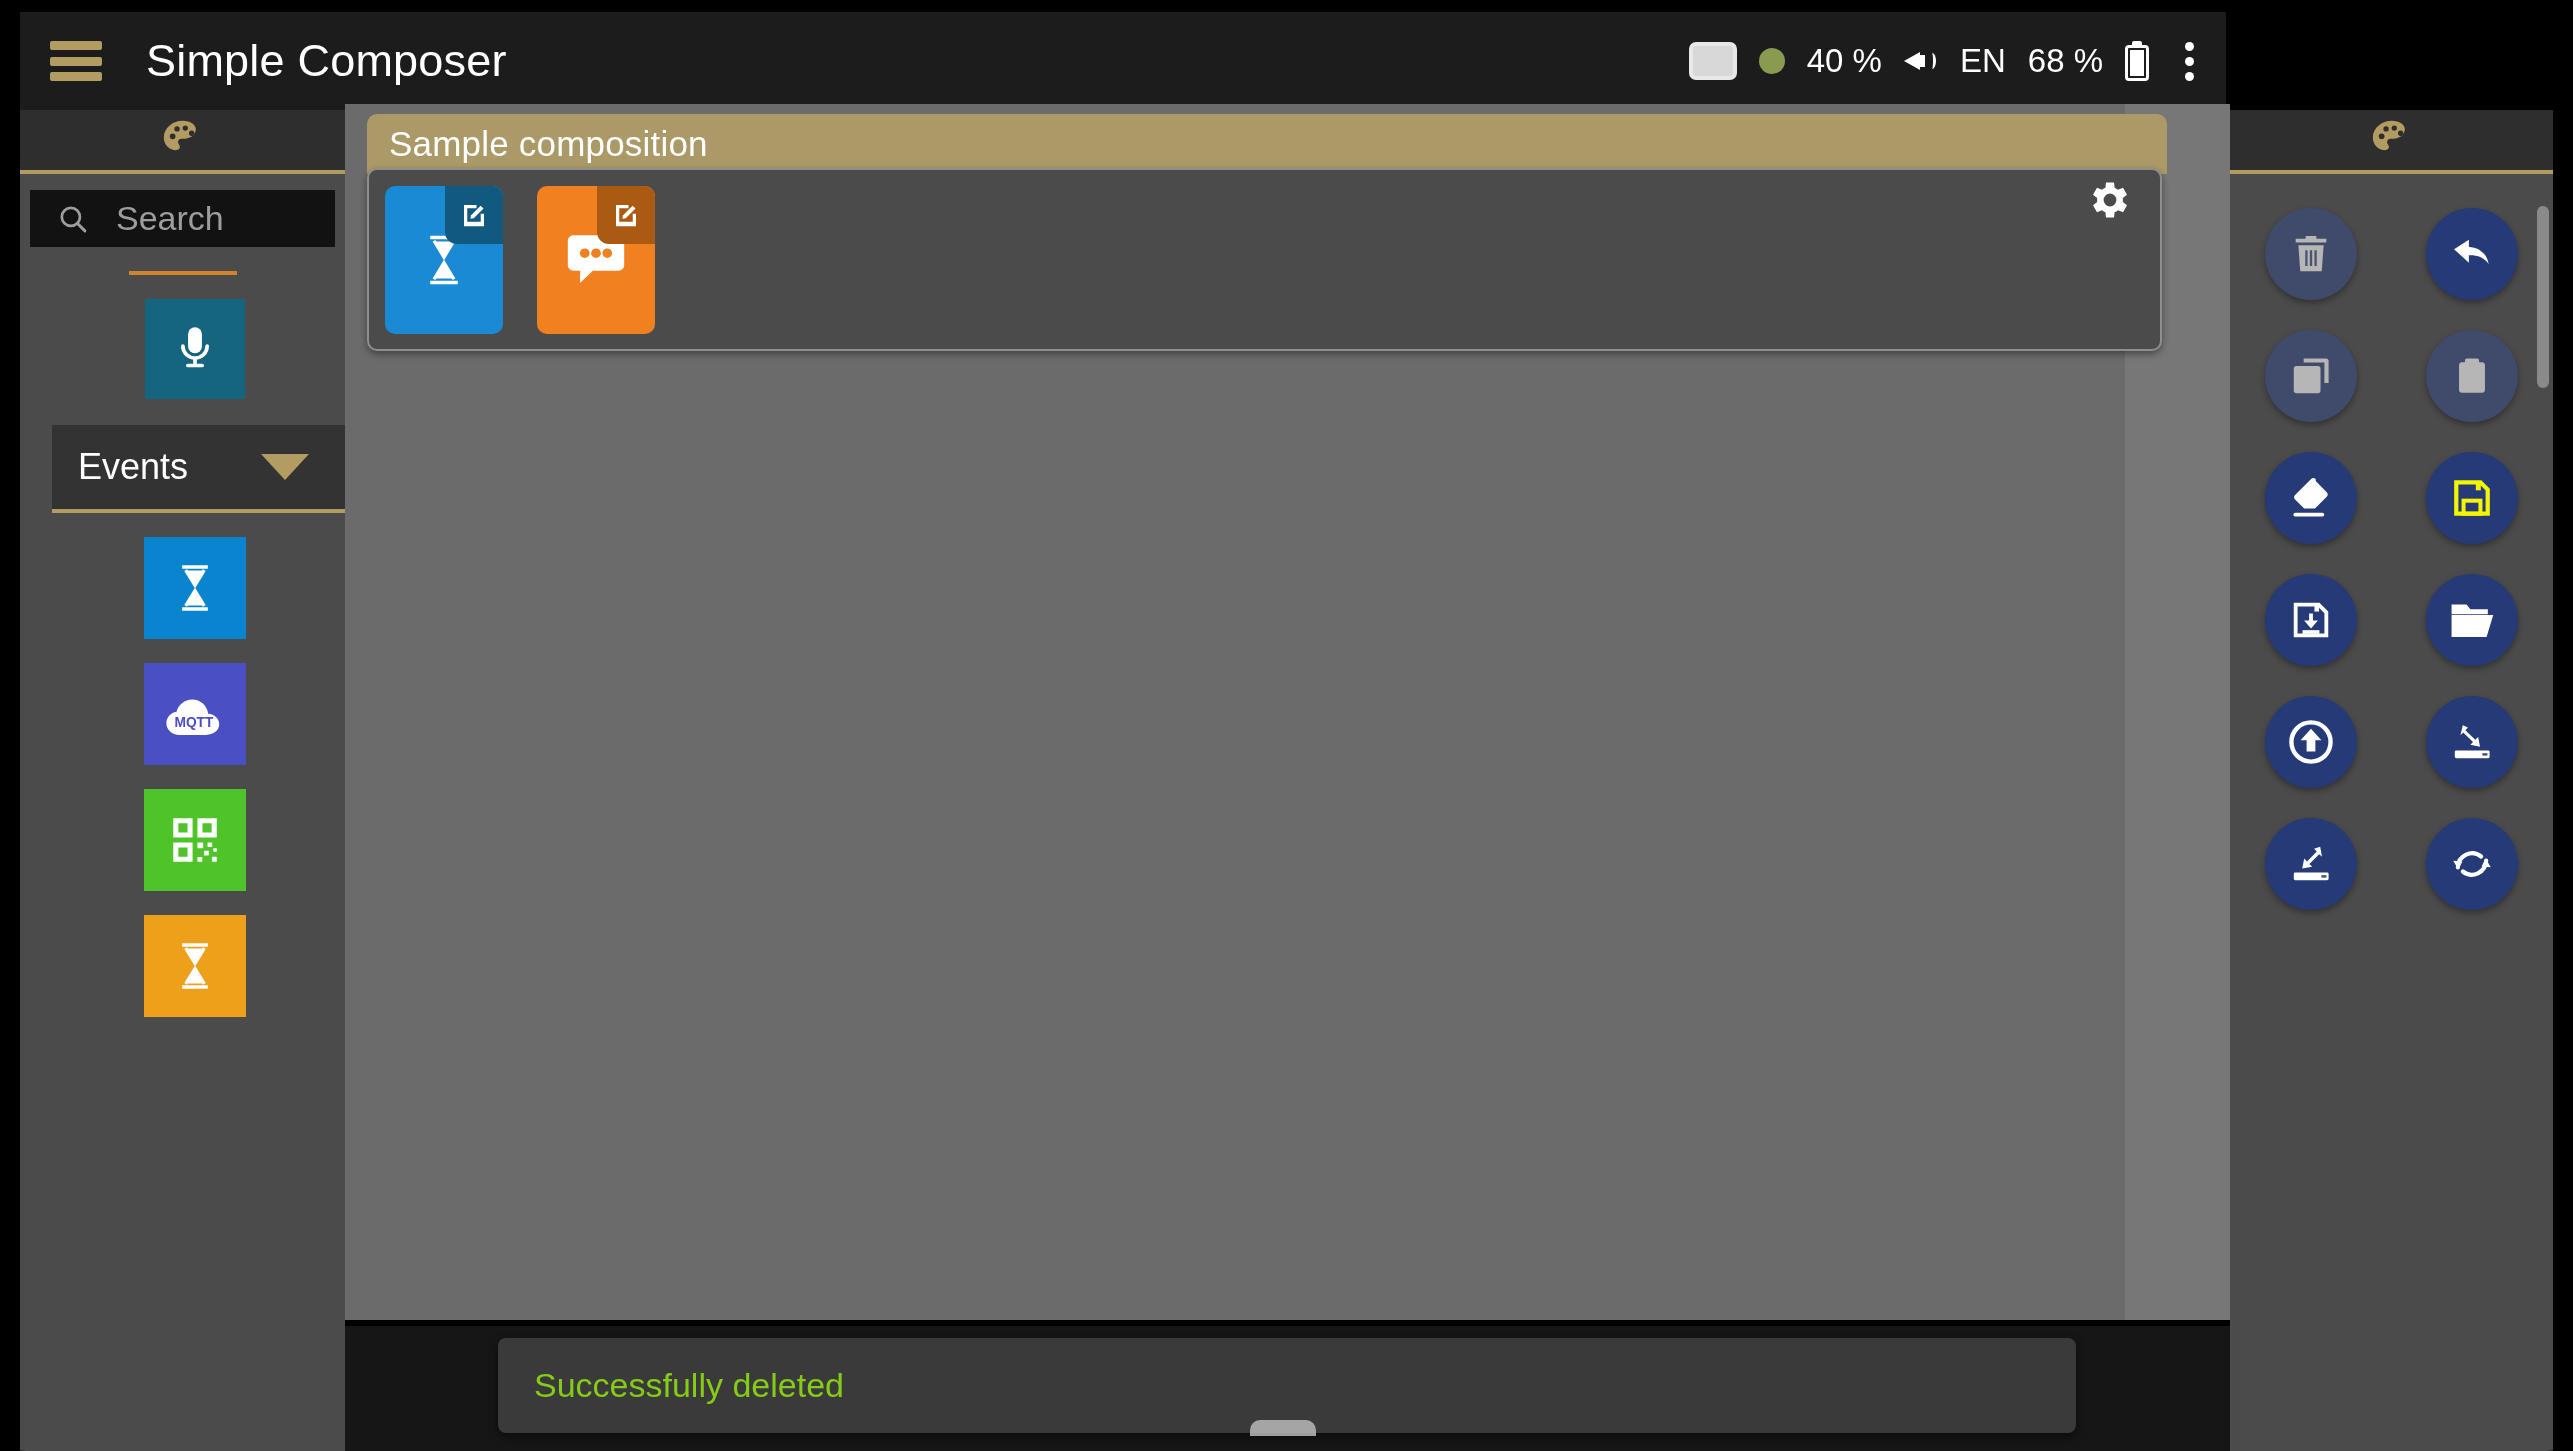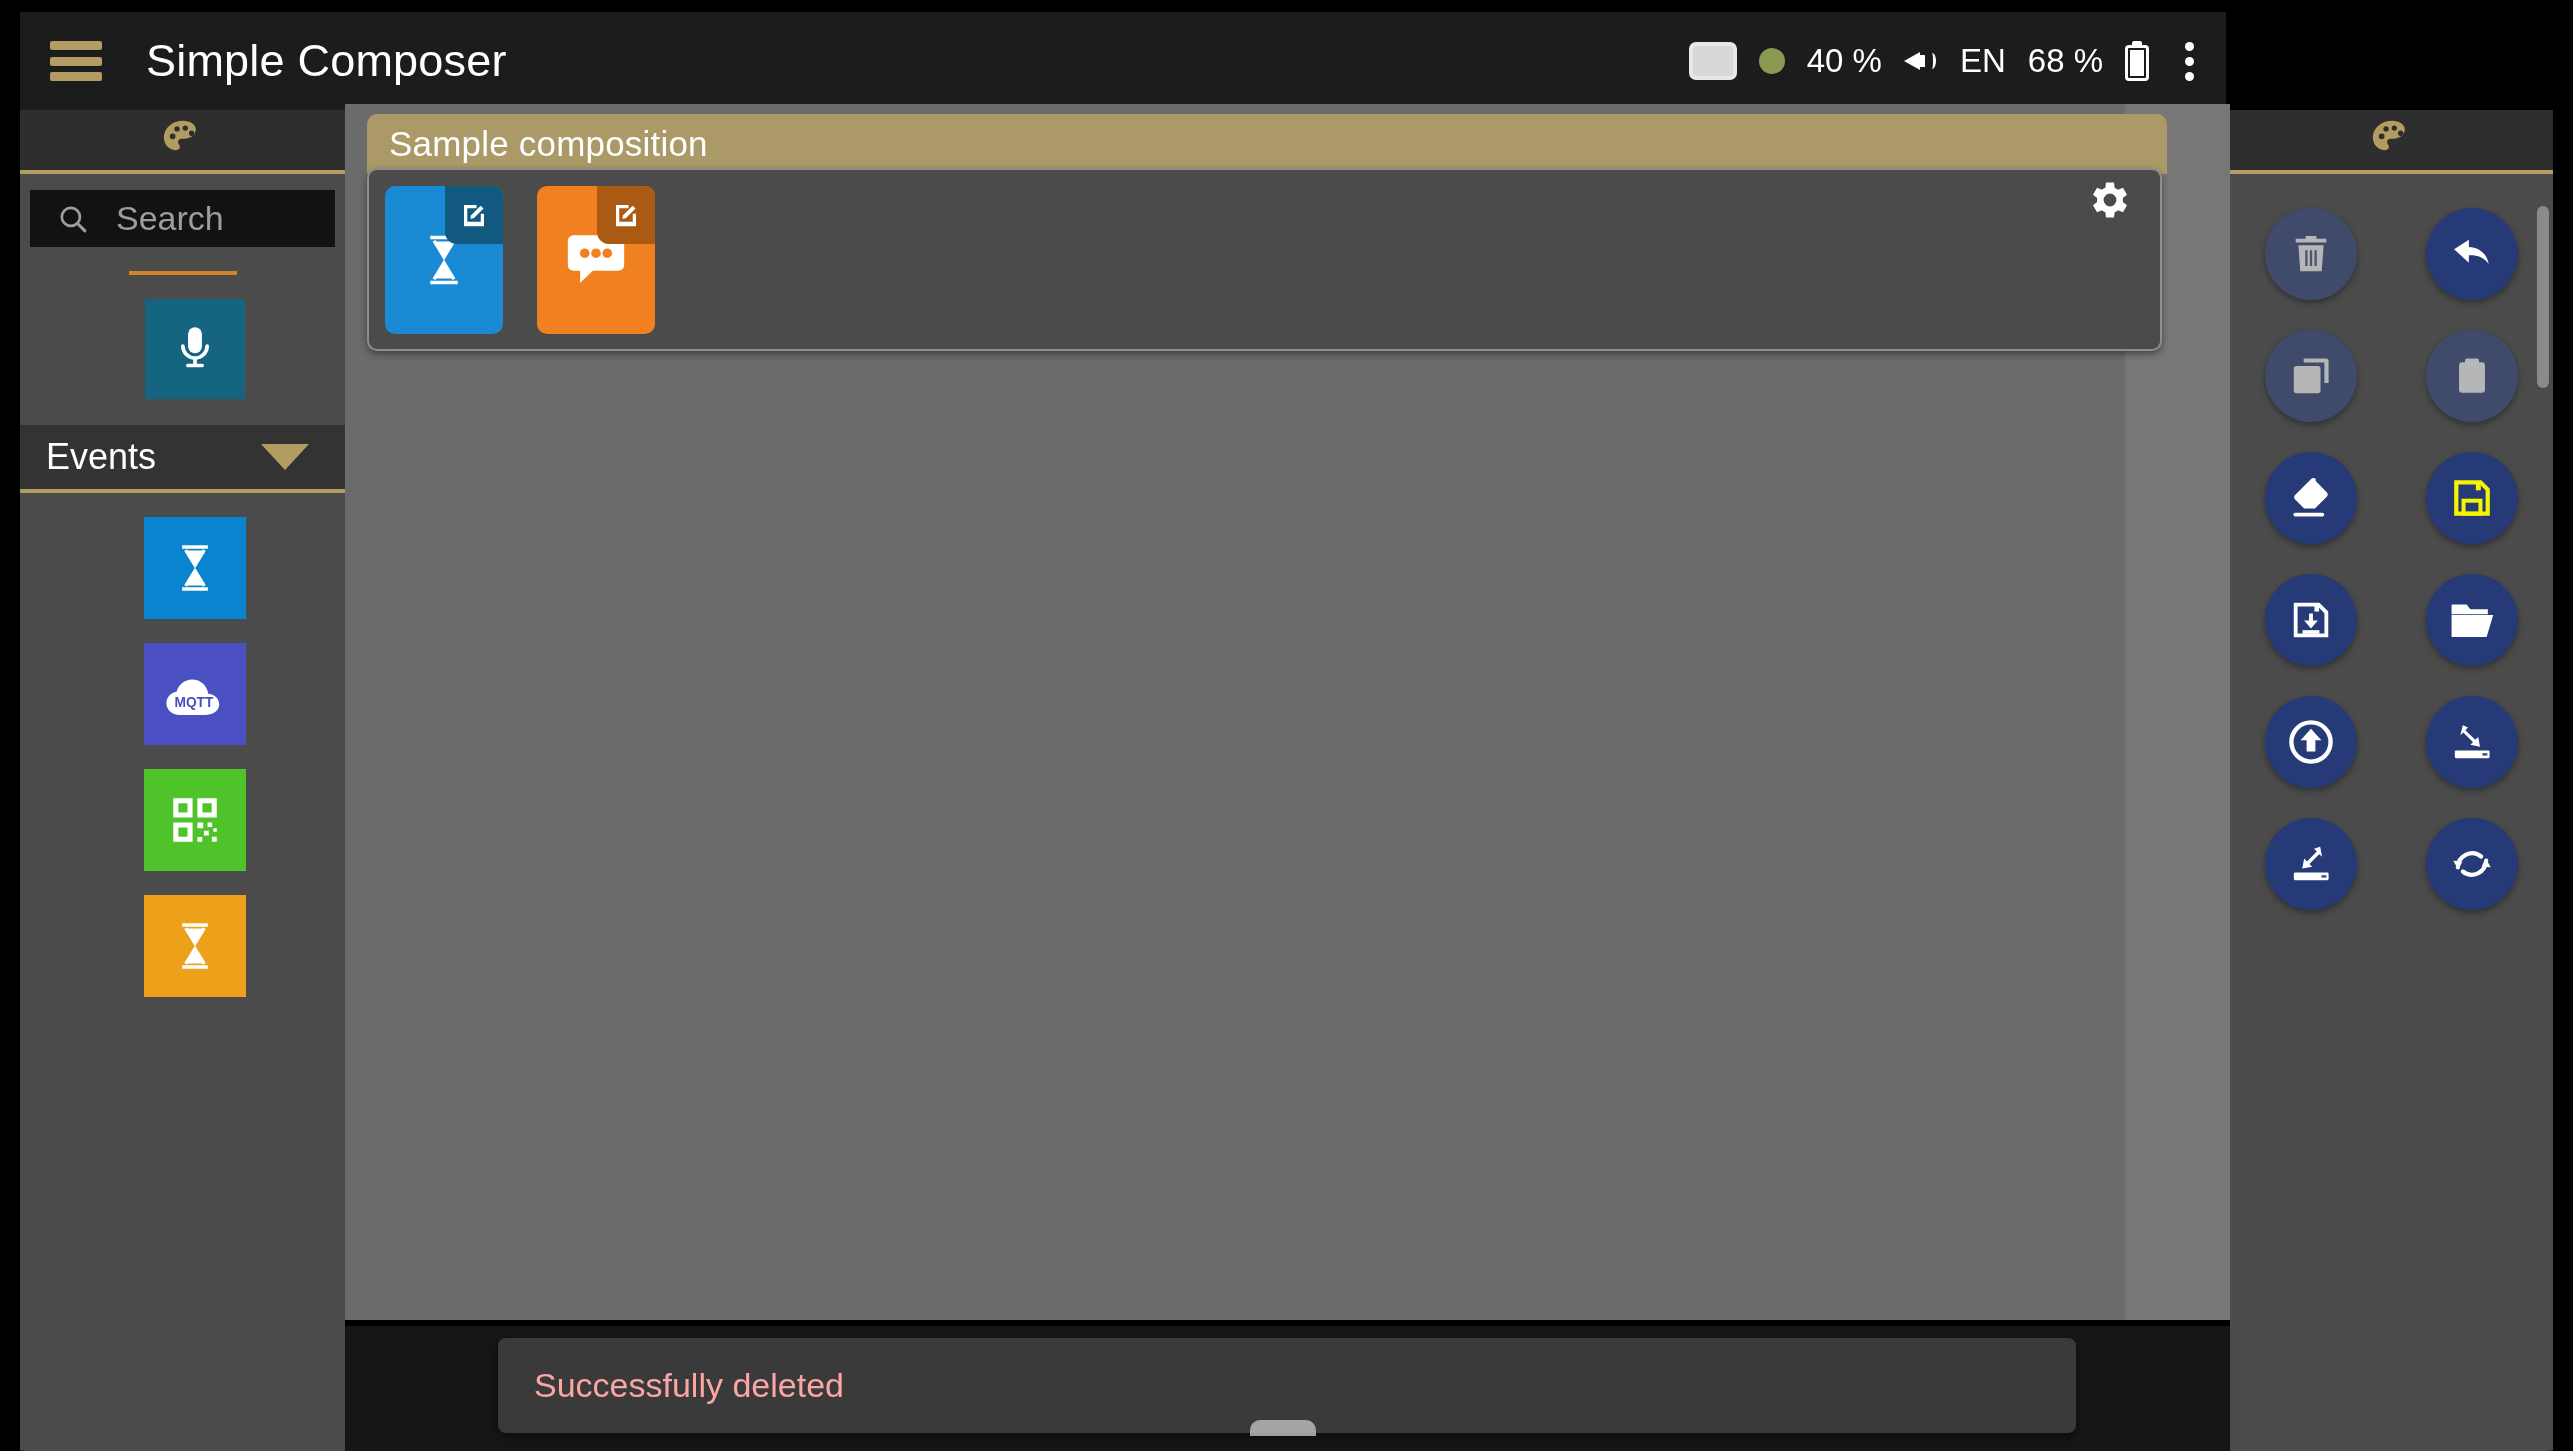--- a/index.html
+++ b/index.html
@@ -105,23 +105,23 @@
   .tile-wrap { display:flex; justify-content:center; margin-top: 24px; }
   .tile {
     width: 100px; height: 100px; border-radius: 0;
     display:flex; align-items:center; justify-content:center;
     cursor:pointer;
     position: relative;
     margin-left: 25px;
   }
   .section-head {
     margin-top: 26px;
-    height: 68px; background: #333333;
+    height: 88px; background: #333333;
     border-bottom: 4px solid #b39c62;
-    display:flex; align-items:center; padding: 0 36px 0 26px;
+    display:flex; align-items:center; padding: 0 36px 0 26px; margin-left: 32px;
   }
   .section-head .lbl { color:#fff; font-size: 36px; flex:1; }
   .caret {
     width: 0; height: 0;
     border-left: 24px solid transparent;
     border-right: 24px solid transparent;
     border-top: 26px solid #b39c62;
     cursor:pointer;
   }
   #left-scroll-track {
@@ -211,21 +211,21 @@
     width: 1885px; height: 125px;
     background: #161616;
   }
   #snackbar {
     position:absolute; left: 498px; top: 1338px;
     width: 1578px; height: 95px;
     background: #3a3a3a;
     border-radius: 8px;
     display:flex; align-items:center;
     padding-left: 36px;
-    color: #fca5a5; font-size: 34px;
+    color: #84cc16; font-size: 34px;
     box-shadow: 0 4px 10px rgba(0,0,0,.5);
   }
   #homepill {
     position:absolute; left: 1250px; top: 1420px;
     width: 66px; height: 16px;
     background: #b9b9b9; border-radius: 10px 10px 0 0;
     opacity:.85;
   }
 </style>
 </head>

